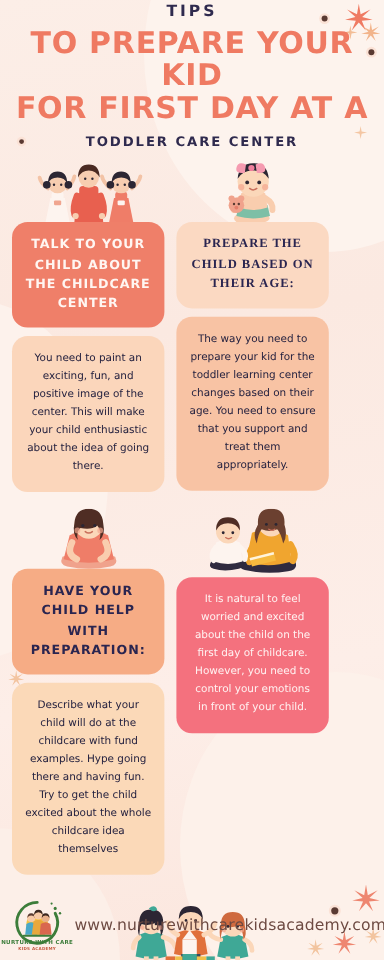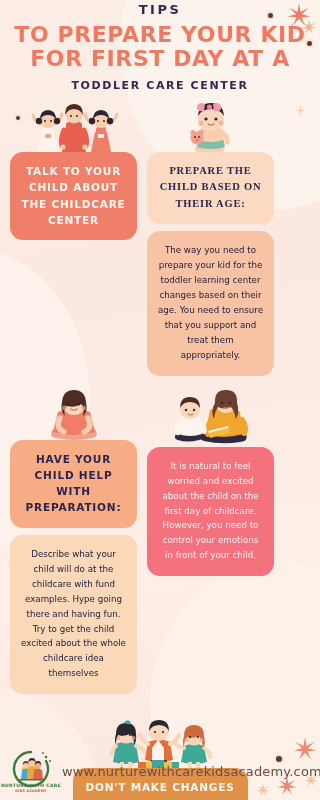--- a/index.html
+++ b/index.html
@@ -57,21 +57,21 @@
     font-weight: bold;
     font-size: 13px;
     letter-spacing: 2.5px;
     color: #2f2a4e;
     text-transform: uppercase;
   }
   .title-main {
     margin-top: 6px;
     font-family: "DejaVu Sans", sans-serif;
     font-weight: bold;
-    font-size: 22px;
+    font-size: 25px;
     line-height: 1.07;
     letter-spacing: 0.6px;
     color: #ef7a62;
     text-transform: uppercase;
     padding: 0 6px;
   }
   .title-sub {
     margin-top: 9px;
     font-family: "DejaVu Sans", sans-serif;
     font-weight: bold;
@@ -277,20 +277,21 @@
               <circle cx="88" cy="19" r="3.2" fill="#2c2633"></circle>
               <circle cx="76" cy="19" r="1" fill="#2c2633"></circle>
               <circle cx="82" cy="19" r="1" fill="#2c2633"></circle>
               <rect x="76" y="32" width="6" height="4" rx="1" fill="#fdf4ef"></rect>
               <rect x="74" y="50" width="3.5" height="5" fill="#f7cdb0"></rect>
               <rect x="81" y="50" width="3.5" height="5" fill="#f7cdb0"></rect>
             </g>
           </svg>
         </div>
         <div class="card-head h-coral">TALK TO YOUR CHILD ABOUT THE CHILDCARE CENTER</div>
+        <div class="card-body b-peach-1">You need to paint an exciting, fun, and positive image of the center. This will make your child enthusiastic about the idea of going there.</div>
       </div>
 
       <div class="col">
         <div class="art">
           <svg width="72" height="56" viewBox="0 0 72 56">
 
             <path d="M22 44 q12 -4 26 0 q4 4 -2 6 q-14 3 -24 0 q-4 -3 0 -6 Z" fill="#f9cdae"></path>
 
             <path d="M24 36 q12 -5 24 0 l2 9 q-14 4 -28 0 Z" fill="#7dbfa6"></path>
 

